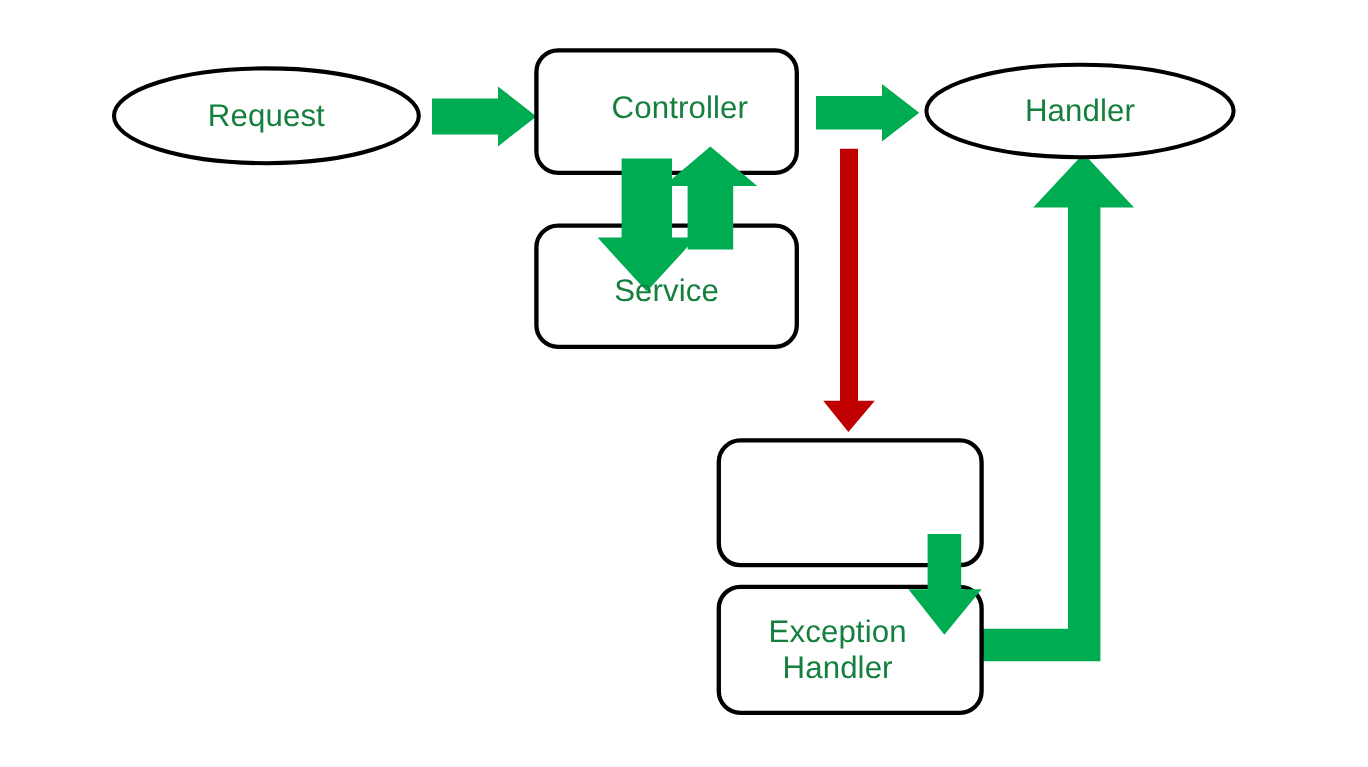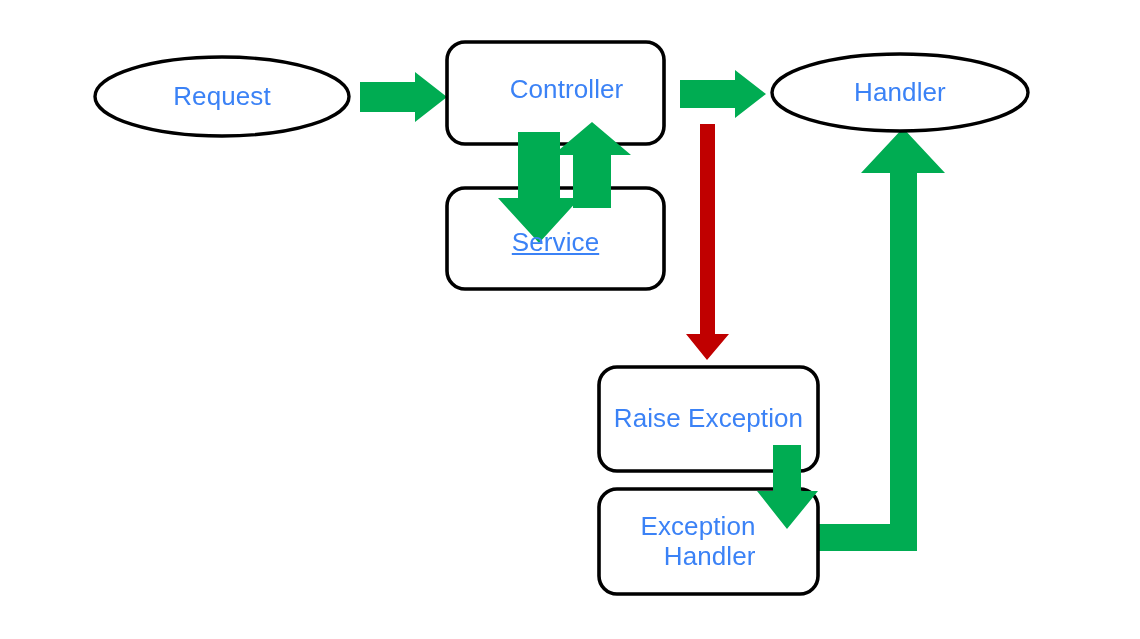--- a/index.html
+++ b/index.html
@@ -23,21 +23,21 @@
     top: 0;
     width: 1140px;
     height: 639px;
   }
   .node-label {
     position: absolute;
     display: flex;
     align-items: center;
     justify-content: center;
     text-align: center;
-    color: #3b82f6;
+    color: #15803d;
     font-size: 26px;
     line-height: 1.12;
     letter-spacing: 0.1px;
     font-family: "Liberation Sans", sans-serif;
     pointer-events: none;
   }
 </style>
 </head>
 <body>
 
@@ -123,20 +123,19 @@
              Z" fill="#00AC52" stroke="none"></path>
 
   </svg>
 
   <div class="node-label" style="left:95px; top:57px; width:254px; height:79px;">Request</div>
 
   <div class="node-label" style="left:447px; top:42px; width:239px; height:96px;">Controller</div>
 
   <div class="node-label" style="left:772px; top:54px; width:256px; height:77px;">Handler</div>
 
-  <div class="node-label" style="left:447px; top:196px; width:217px; height:93px;text-decoration:underline;">Service</div>
+  <div class="node-label" style="left:447px; top:196px; width:217px; height:93px;">Service</div>
 
-  <div class="node-label" style="left:599px; top:367px; width:219px; height:104px;">Raise Exception</div>
 
-  <div class="node-label" style="left:599px; top:489px; width:198px; height:105px; white-space:pre-line;text-align:right;">Exception
+  <div class="node-label" style="left:599px; top:489px; width:198px; height:105px; white-space:pre-line;">Exception
 Handler</div>
 
 </div>
 
 </body></html>

